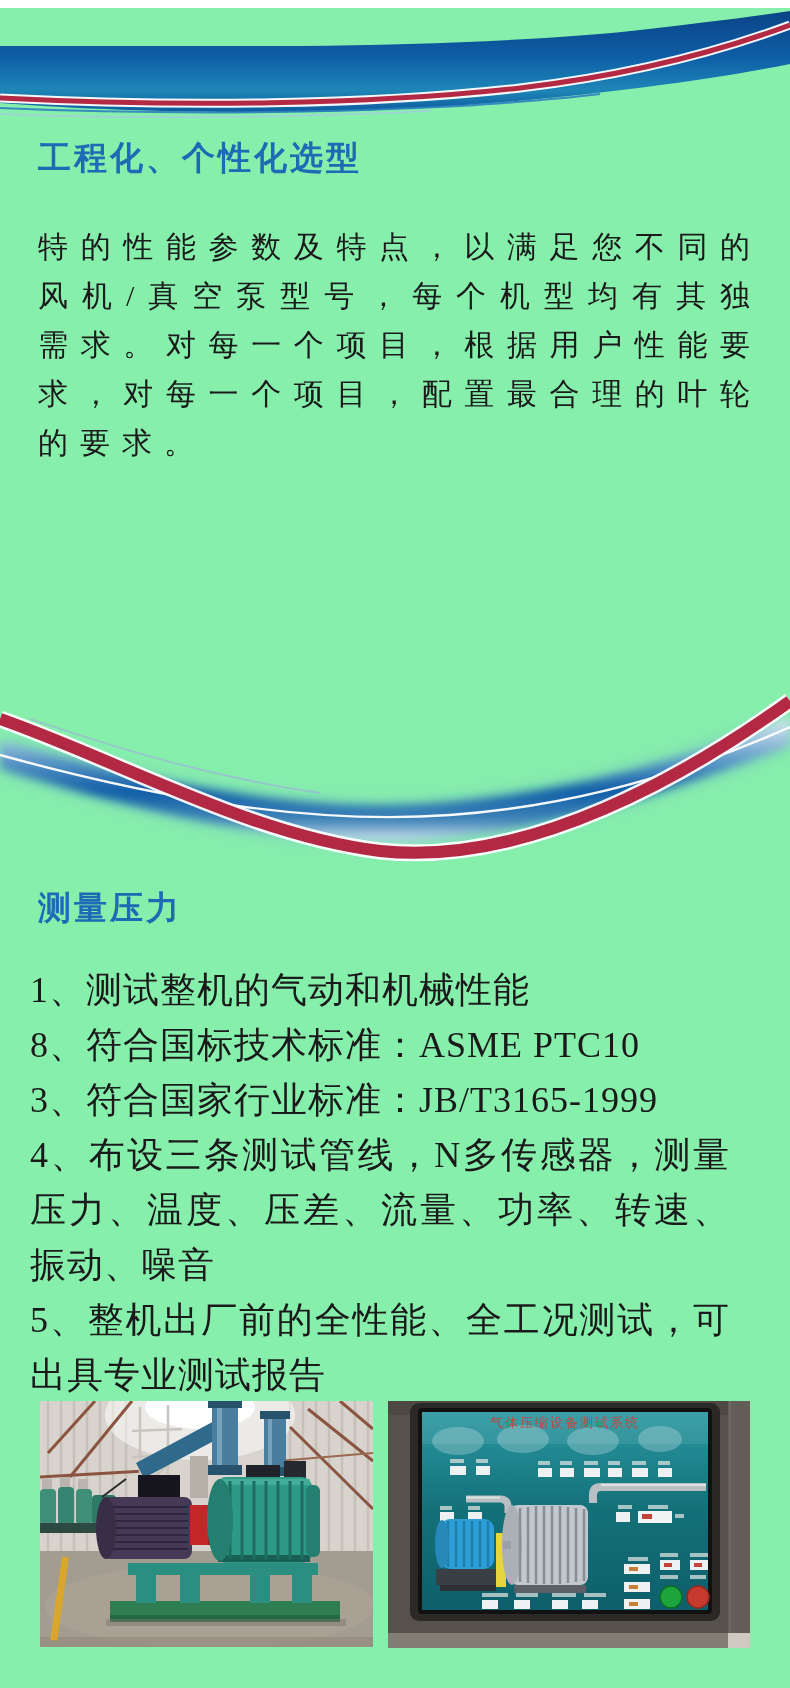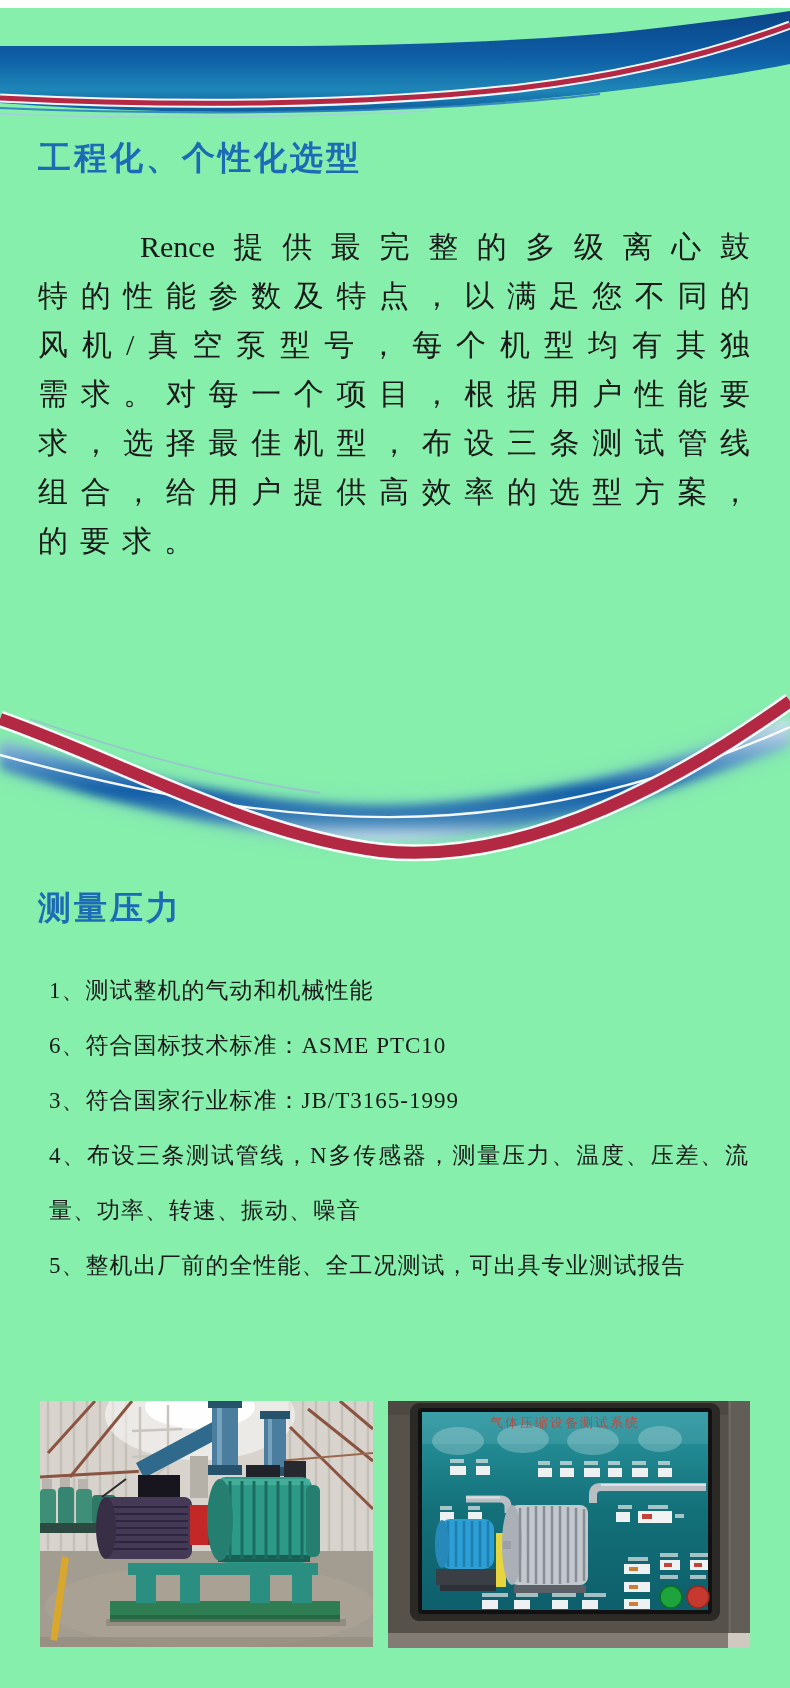--- a/index.html
+++ b/index.html
@@ -31,22 +31,22 @@
   }
   .pline{
     height:49px;line-height:49px;
     text-align:justify;text-align-last:justify;
     -moz-text-align-last:justify;
     text-justify:inter-character;
   }
   .pline.indent{padding-left:102px;}
   .pline.last{text-align-last:left;letter-spacing:12px;}
   .list{
-    position:absolute;left:49px;top:955px;width:700px;
-    font-size:23px;color:var(--body-text);line-height:55px;
+    position:absolute;left:30px;top:955px;width:700px;
+    font-size:36px;color:var(--body-text);line-height:55px;
   }
   .litem{
     text-align:justify;text-justify:inter-character;letter-spacing:1px;
   }
   .photos{position:absolute;top:1393px;left:40px;width:710px;height:247px;}
   .photo{position:absolute;top:0;display:block;}
   .photo-left{left:0;}
   .photo-right{left:348px;}
 </style>
 </head>
@@ -68,26 +68,24 @@
       <path d="M0,90 C180,99 370,97 520,80 C630,67 720,43 790,17" fill="none" stroke="#ffffff" stroke-width="9" opacity="0.95"></path>
       <path d="M0,90 C180,99 370,97 520,80 C630,67 720,43 790,17" fill="none" style="stroke:var(--banner-red)" stroke-width="5"></path>
       <path d="M0,100 C140,106 300,106 460,98 C520,94 560,91 600,86" fill="none" stroke="#2f7fc0" stroke-width="2.2" opacity="0.9"></path>
       <path d="M0,106 C130,111 280,110 430,103" fill="none" stroke="#a9c9e4" stroke-width="1.6" opacity="0.9"></path>
     </g>
   </svg>
 
   <h1 class="sec-title t1">工程化、个性化选型</h1>
 
   <div class="para">
-    <div class="pline indent">Rence提供最完整的多级离心鼓</div>
     <div class="pline">特的性能参数及特点，以满足您不同的</div>
     <div class="pline">风机/真空泵型号，每个机型均有其独</div>
     <div class="pline">需求。对每一个项目，根据用户性能要</div>
-    <div class="pline">求，选择最佳机型，布设三条测试管线</div>
-    <div class="pline">组合，给用户提供高效率的选型方案，</div>
+    <div class="pline">求，对每一个项目，配置最合理的叶轮</div>
     <div class="pline last">的要求。</div>
   </div>
 
   <svg class="divider" width="790" height="210" viewBox="0 0 790 210">
     <defs>
       <linearGradient id="gBot" x1="0" y1="0" x2="0" y2="1">
         <stop offset="0" stop-color="#eaf2f8"></stop>
         <stop offset="0.35" stop-color="#5b98c8"></stop>
         <stop offset="0.6" stop-color="#0f5ca6"></stop>
         <stop offset="0.85" stop-color="#4288ba"></stop>
@@ -107,21 +105,21 @@
       <path d="M30,66 C120,96 210,124 320,140" fill="none" stroke="#9cb9d6" stroke-width="1.8" opacity="0.8"></path>
       <path d="M0,66 C120,108 250,182 380,198 C530,214 690,120 790,48" fill="none" stroke="#ffffff" stroke-width="17" opacity="0.92"></path>
       <path d="M0,66 C120,108 250,182 380,198 C530,214 690,120 790,48" fill="none" style="stroke:var(--banner-red)" stroke-width="12"></path>
     </g>
   </svg>
 
   <h2 class="sec-title t2">测量压力</h2>
 
   <div class="list">
     <div class="litem">1、测试整机的气动和机械性能</div>
-    <div class="litem">6、符合国标技术标准：ASME PTC10</div>
+    <div class="litem">8、符合国标技术标准：ASME PTC10</div>
     <div class="litem">3、符合国家行业标准：JB/T3165-1999</div>
     <div class="litem">4、布设三条测试管线，N多传感器，测量压力、温度、压差、流量、功率、转速、振动、噪音</div>
     <div class="litem">5、整机出厂前的全性能、全工况测试，可出具专业测试报告</div>
   </div>
 
   <div class="photos">
 
     <svg class="photo photo-left" width="333" height="246" viewBox="0 0 333 246">
       <g>
 

